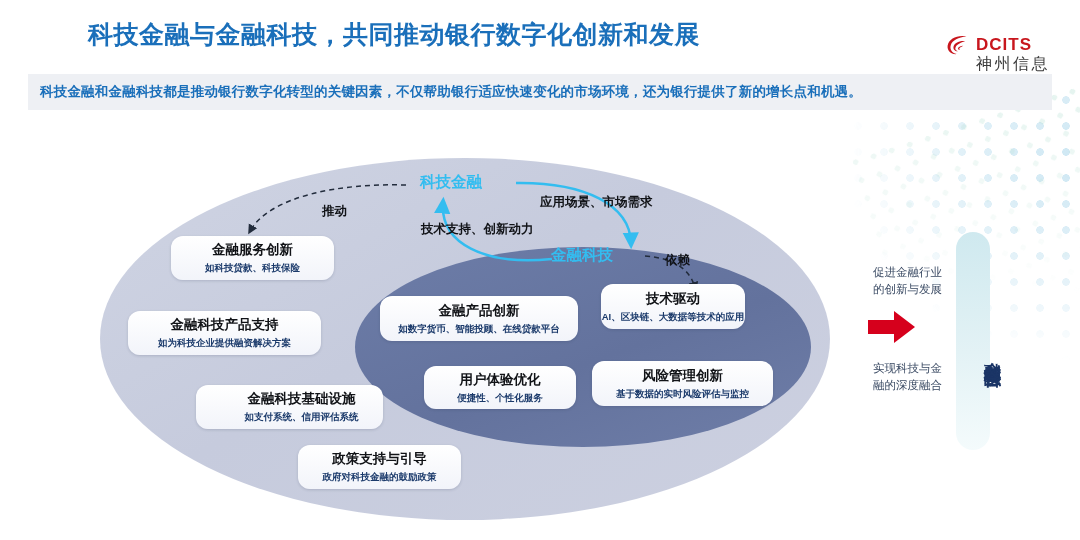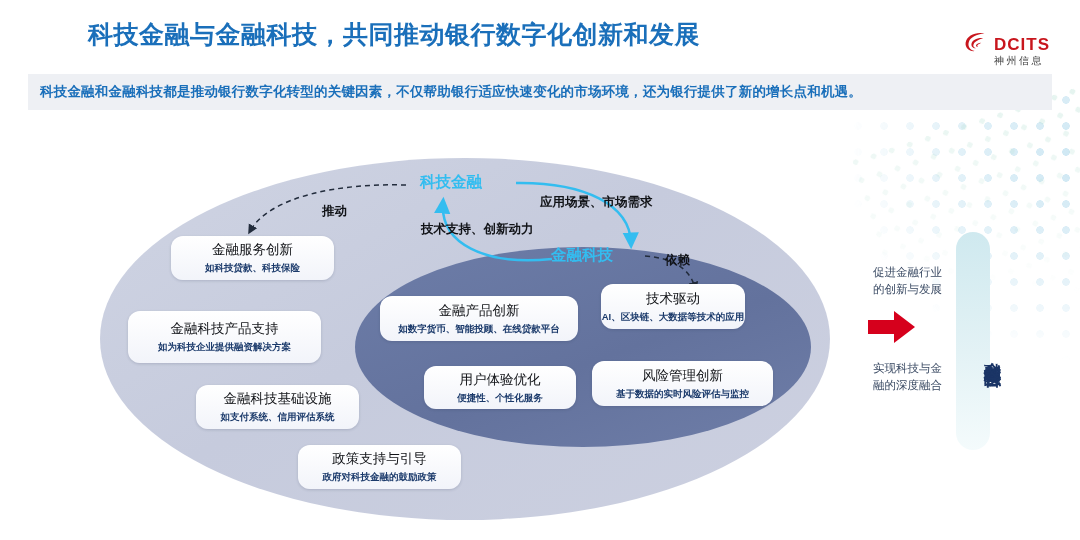--- a/index.html
+++ b/index.html
@@ -44,21 +44,21 @@
     font-size:25px;font-weight:bold;color:#1a6fba;
     letter-spacing:.5px;white-space:nowrap;
   }
   .logo{
     position:absolute;right:30px;top:17px;
     display:flex;align-items:center;gap:5px;
   }
   .logo-mark{width:26px;height:26px;flex:none;}
   .logo-txt{display:flex;flex-direction:column;line-height:1;margin-top:19px;}
   .logo-en{font-size:17px;font-weight:bold;color:#c8161d;letter-spacing:1px;}
-  .logo-cn{font-size:10px;color:#3a3a3a;letter-spacing:2.5px;margin-top:3px;}
+  .logo-cn{font-size:16px;color:#3a3a3a;letter-spacing:2.5px;margin-top:3px;}
 
   .subbar{
     position:absolute;left:28px;top:74px;width:1024px;height:36px;
     background:#eef0f4;
     display:flex;align-items:center;
   }
   .subbar span{
     font-size:13.5px;font-weight:bold;color:#1a6fba;padding-left:12px;
     white-space:nowrap;letter-spacing:.2px;
   }
@@ -77,21 +77,21 @@
 
   
   .card{
     position:absolute;
     background:linear-gradient(180deg,#ffffff 0%,#f2f4fa 100%);
     border-radius:12px;
     box-shadow:0 1px 3px rgba(40,50,80,.18);
     display:flex;flex-direction:column;align-items:center;justify-content:center;
     text-align:center;
   }
-  .card .ct{font-size:13.5px;font-weight:normal;color:#111317;line-height:1.25;white-space:nowrap;}
+  .card .ct{font-size:13.5px;font-weight:bold;color:#111317;line-height:1.25;white-space:nowrap;}
   .card .cs{font-size:9.5px;font-weight:bold;color:#1b3a6b;margin-top:3px;line-height:1.2;white-space:nowrap;}
 
   
   .flow-lbl{position:absolute;font-size:12.5px;font-weight:bold;color:#111317;white-space:nowrap;}
   .cyan-lbl{position:absolute;font-size:15.5px;font-weight:bold;color:#33bdf0;white-space:nowrap;}
 
   
   .right-note{
     position:absolute;font-size:11.5px;color:#3a4a63;line-height:1.45;
     text-align:right;white-space:pre-line;
@@ -165,26 +165,26 @@
   <div class="flow-lbl" style="left:322px;top:203px;">推动</div>
   <div class="flow-lbl" style="left:540px;top:194px;">应用场景、市场需求</div>
   <div class="flow-lbl" style="left:421px;top:221px;">技术支持、创新动力</div>
   <div class="flow-lbl" style="left:665px;top:252px;">依赖</div>
 
   <div class="card" style="left:171px;top:236px;width:163px;height:44px;">
     <div class="ct">金融服务创新</div>
     <div class="cs">如科技贷款、科技保险</div>
   </div>
 
-  <div class="card" style="left:128px;top:311px;width:193px;height:52px;">
+  <div class="card" style="left:128px;top:311px;width:193px;height:44px;">
     <div class="ct">金融科技产品支持</div>
     <div class="cs">如为科技企业提供融资解决方案</div>
   </div>
 
-  <div class="card" style="left:196px;top:385px;width:163px;height:44px;">
+  <div class="card" style="left:196px;top:385px;width:163px;height:44px;padding-left:24px;">
     <div class="ct">金融科技基础设施</div>
     <div class="cs">如支付系统、信用评估系统</div>
   </div>
 
   <div class="card" style="left:298px;top:445px;width:163px;height:44px;">
     <div class="ct">政策支持与引导</div>
     <div class="cs">政府对科技金融的鼓励政策</div>
   </div>
 
   <div class="card" style="left:380px;top:296px;width:198px;height:45px;border-radius:12px;">

